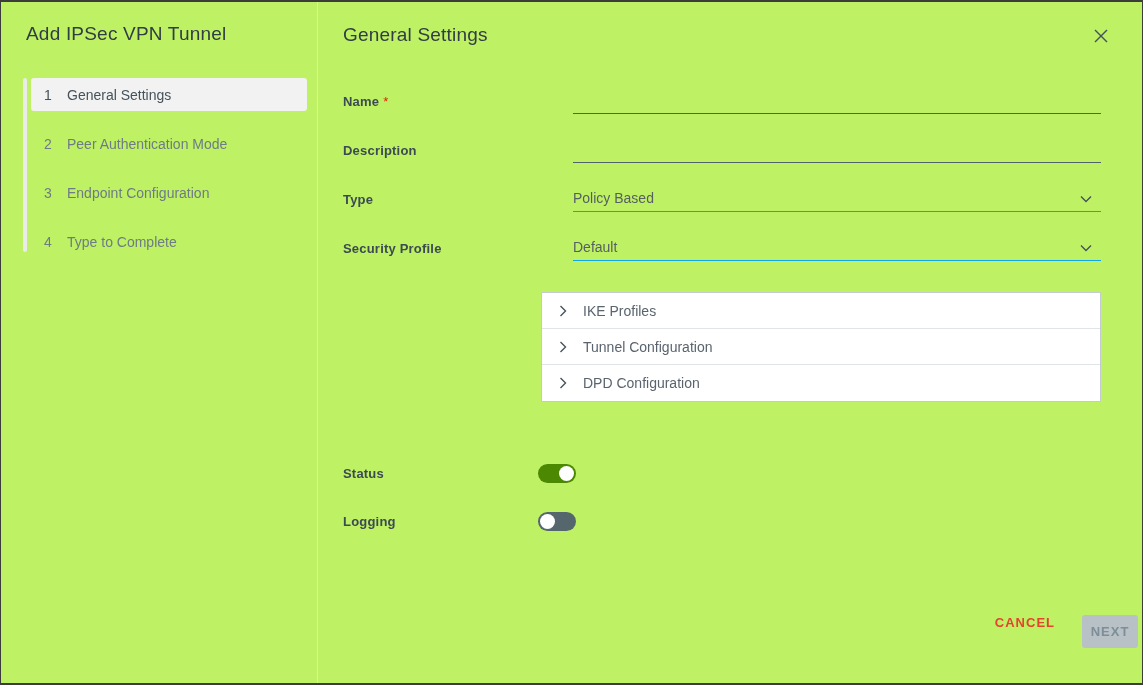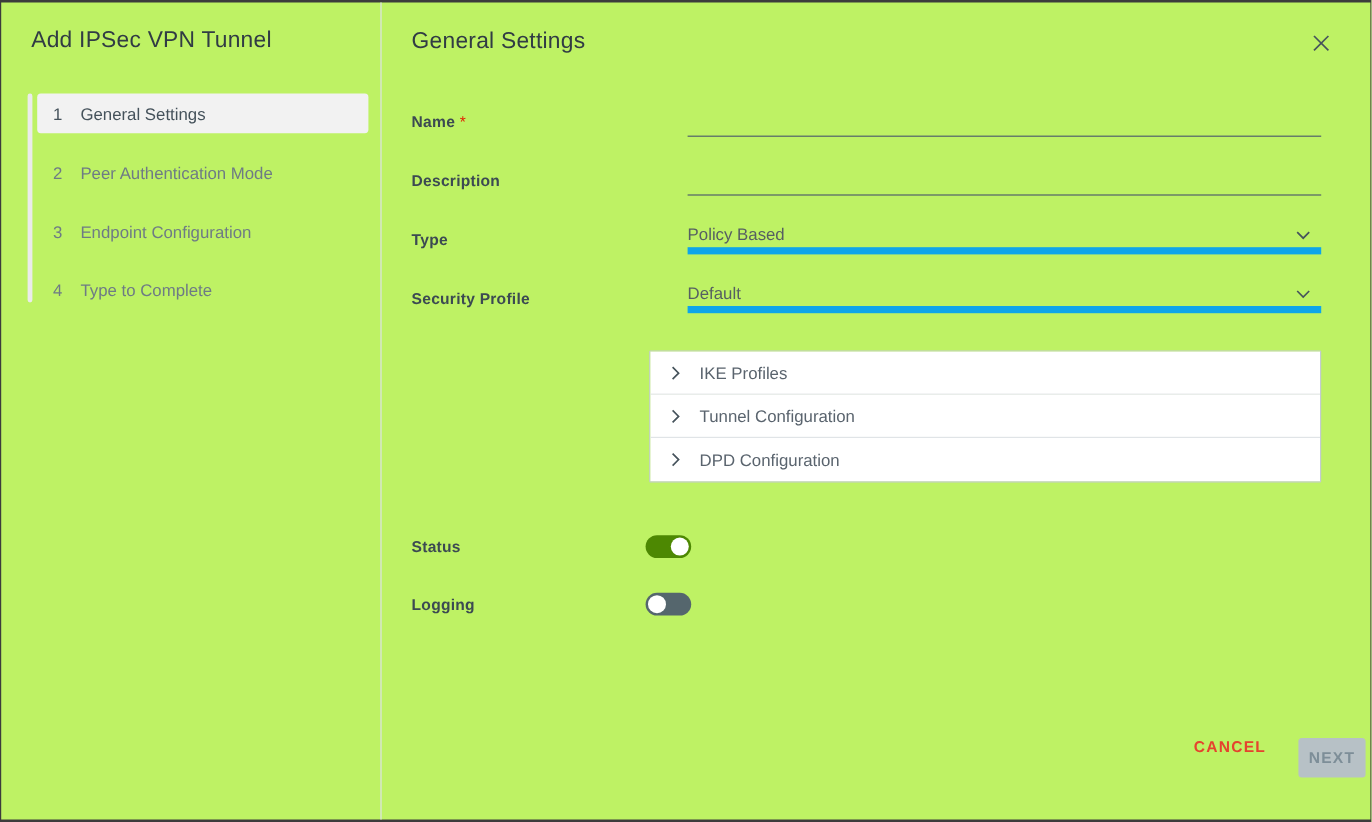--- a/index.html
+++ b/index.html
@@ -116,21 +116,21 @@
     border-bottom: 1px solid #51616b;
     height: 26px;
     font-size: 14px;
     color: #454545;
     background: transparent;
     outline: none;
     font-family: inherit;
   }
   .select-field {
     width: 100%;
-    border-bottom: 6px solid #0ea5e9;
+    border-bottom: 1px solid #0ea5e9;
     height: 26px;
     display: flex;
     align-items: center;
     justify-content: space-between;
     cursor: pointer;
   }
   .select-value {
     font-size: 14px;
     color: #565f62;
     padding-bottom: 2px;
@@ -162,21 +162,21 @@
     stroke: #46535c;
     flex: none;
   }
   .accordion-label {
     margin-left: 16px;
     font-size: 14px;
     color: #5a646e;
   }
 
   
-  .toggle-row-first { margin-top: 38px; }
+  .toggle-row-first { margin-top: 56px; }
   .toggle-row {
     display: grid;
     grid-template-columns: 198px 1fr;
     align-items: center;
     height: 30px;
     margin-bottom: 18px;
   }
   .toggle {
     width: 38px; height: 19px;
     border-radius: 10px;

